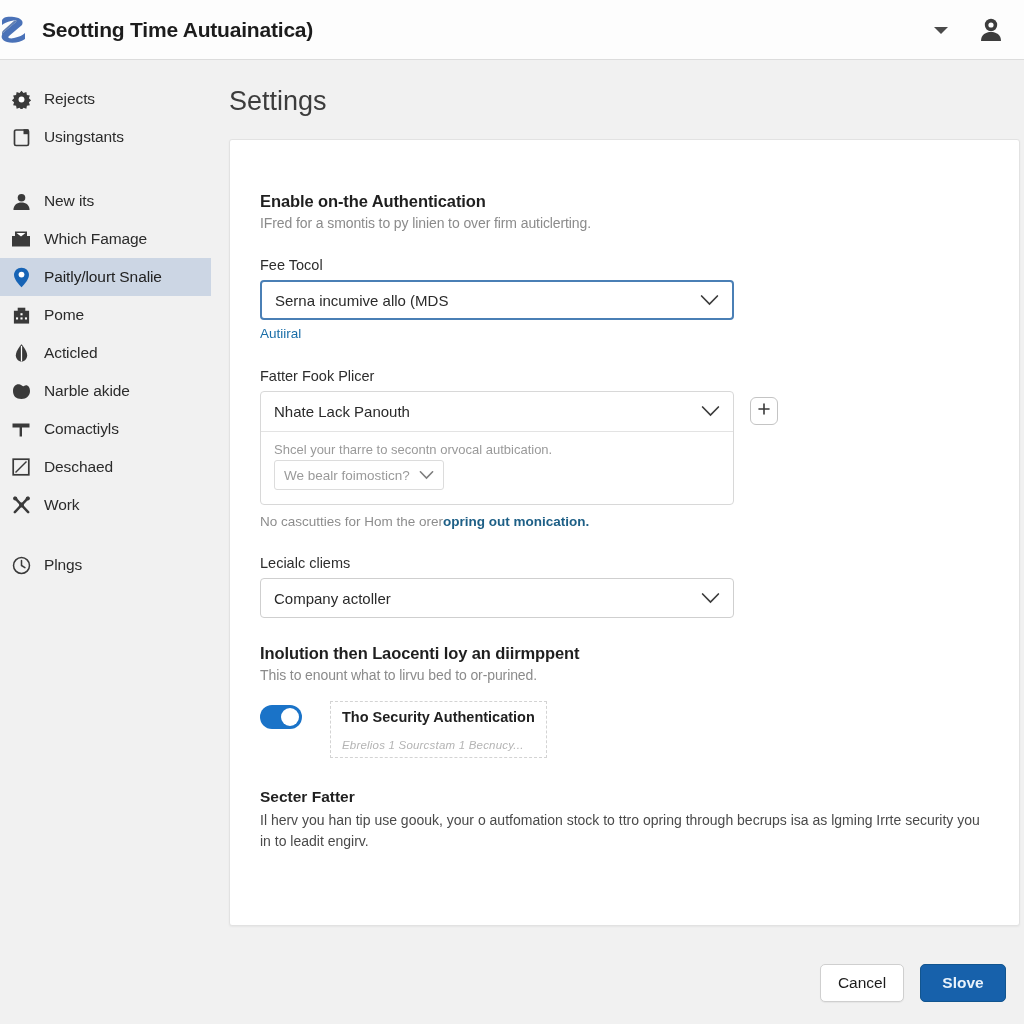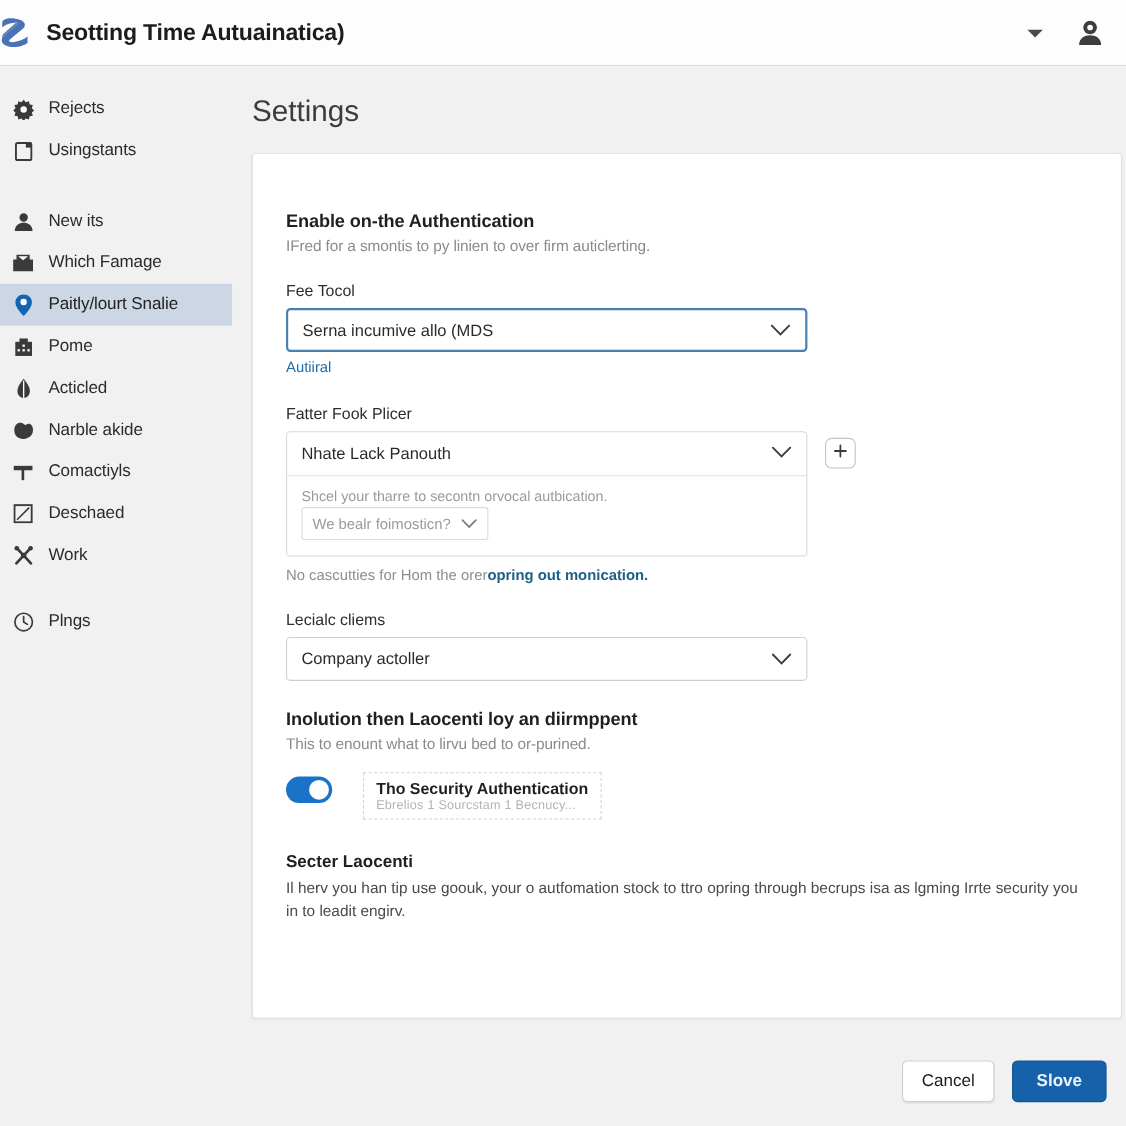--- a/index.html
+++ b/index.html
@@ -208,21 +208,21 @@
     width: 18px; height: 18px; border-radius: 50%;
     background: #fff;
   }
   .badge {
     margin-left: 28px;
     border: 1px dashed #d3d3d3;
     padding: 7px 11px 6px 11px;
     background: #fff;
   }
   .badge-title { font-size: 14.5px; font-weight: bold; color: #1f1f1f; }
-  .badge-sub { font-size: 11.5px; color: #b4b4b4; margin-top: 0; letter-spacing: 0.2px; }
+  .badge-sub { font-size: 11.5px; color: #b4b4b4; margin-top: 14px; letter-spacing: 0.2px; font-style: italic; }
 
   .foot-title {
     font-size: 15.5px; font-weight: bold; color: #1f1f1f;
     margin-top: 30px; margin-bottom: 4px;
   }
   .foot-text {
     font-size: 14px; color: #4a4a4a; line-height: 1.5;
     max-width: 740px;
   }
 
@@ -500,21 +500,21 @@
               <div class="knob"></div>
             </div>
             <div class="badge">
               <div class="badge-title">Tho Security Authentication</div>
               <div class="badge-sub">Ebrelios  1 Sourcstam  1 Becnucy...</div>
             </div>
           </div>
         </div>
 
         <div>
-          <div class="foot-title">Secter Laocenti</div>
+          <div class="foot-title">Secter Fatter</div>
           <div class="foot-text">Il herv you han tip use goouk, your o autfomation stock to ttro opring through becrups isa as lgming Irrte security you in to leadit engirv.</div>
         </div>
 
       </div>
 
       <div class="bottombar">
         <div class="btn btn-cancel">Cancel</div>
         <div class="btn btn-save">Slove</div>
       </div>
     </div>

